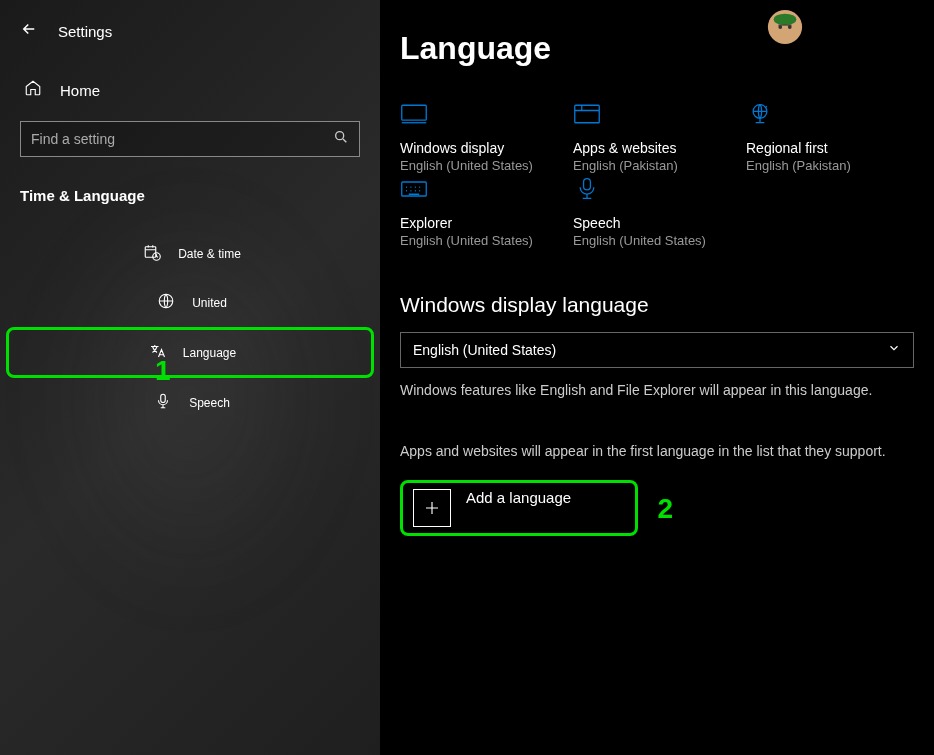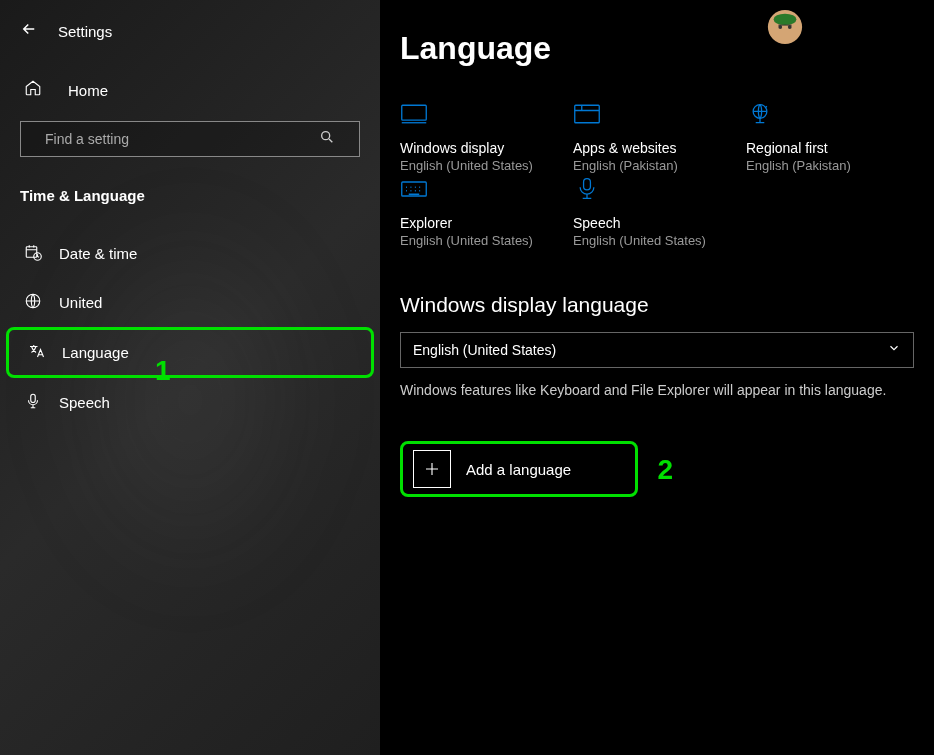--- a/index.html
+++ b/index.html
@@ -40,32 +40,32 @@
     }
     .back-arrow svg { width: 18px; height: 18px; }
     .title {
       font-size: 15px;
       font-weight: 400;
     }
     .home-row {
       display: flex;
       align-items: center;
       padding: 12px 20px 20px 24px;
-      gap: 26px;
+      gap: 18px;
       cursor: pointer;
     }
     .home-row svg { width: 18px; height: 18px; }
     .home-label { font-size: 15px; }
     .search-box {
       margin: 0 20px 30px 20px;
       border: 1px solid #888;
       height: 36px;
       display: flex;
       align-items: center;
-      padding: 0 24px;
+      padding: 0 10px;
       background: rgba(0,0,0,0.2);
     }
     .search-input {
       flex: 1;
       background: transparent;
       border: none;
       outline: none;
       color: #ccc;
       font-size: 14px;
     }
@@ -75,22 +75,23 @@
       font-size: 15px;
       font-weight: 600;
       padding: 0 20px 25px 20px;
     }
     .nav-item {
       display: flex;
       align-items: center;
       gap: 17px;
       padding: 14px 20px 14px 24px;
       cursor: pointer;
-      font-size: 15px;
-      position: relative;
+      font-size: 12px;
+      position: relative;
+      justify-content: center;
     }
     .nav-item svg { width: 18px; height: 18px; }
     .nav-item.highlighted {
       border: 3px solid #00e000;
       border-radius: 8px;
       margin: 0 6px;
       padding: 12px 14px 12px 18px;
     }
     .annotation-1 {
       position: absolute;
@@ -150,21 +151,21 @@
     .dropdown svg { width: 14px; height: 14px; }
     .help-text {
       font-size: 14px;
       color: #ccc;
       line-height: 1.5;
       margin-bottom: 40px;
       max-width: 500px;
     }
     .add-lang-row {
       display: flex;
-      align-items: center;
+      align-items: flex-start;
       gap: 15px;
       border: 3px solid #00e000;
       border-radius: 8px;
       padding: 6px 10px;
       width: 238px;
       cursor: pointer;
       position: relative;
     }
     .plus-box {
       width: 38px;
@@ -337,23 +338,24 @@
 
   <div class="dropdown">
     <span class="dropdown-label">English (United States)</span>
     <span>
       <svg viewBox="0 0 24 24" fill="none" stroke="#fff" stroke-width="2">
           <path d="M6 9l6 6 6-6"></path>
         </svg>
     </span>
   </div>
 
-  <p class="help-text">Windows features like Keyboard and File Explorer will appear in this language.</p>
-
-
+  <p class="help-text">Windows features like English and File Explorer will appear in this language.</p>
+
+
+  <p class="help-text" style="margin-bottom:18px">Apps and websites will appear in the first language in the list that they support.</p>
 
   <div class="add-lang-row">
     <div class="plus-box">
       <svg viewBox="0 0 24 24" fill="none" stroke="#fff" stroke-width="1.5">
           <path d="M12 4v16M4 12h16"></path>
         </svg>
     </div>
     <span class="add-lang-label">Add a language</span>
     <div class="annotation-2">2</div>
   </div>

